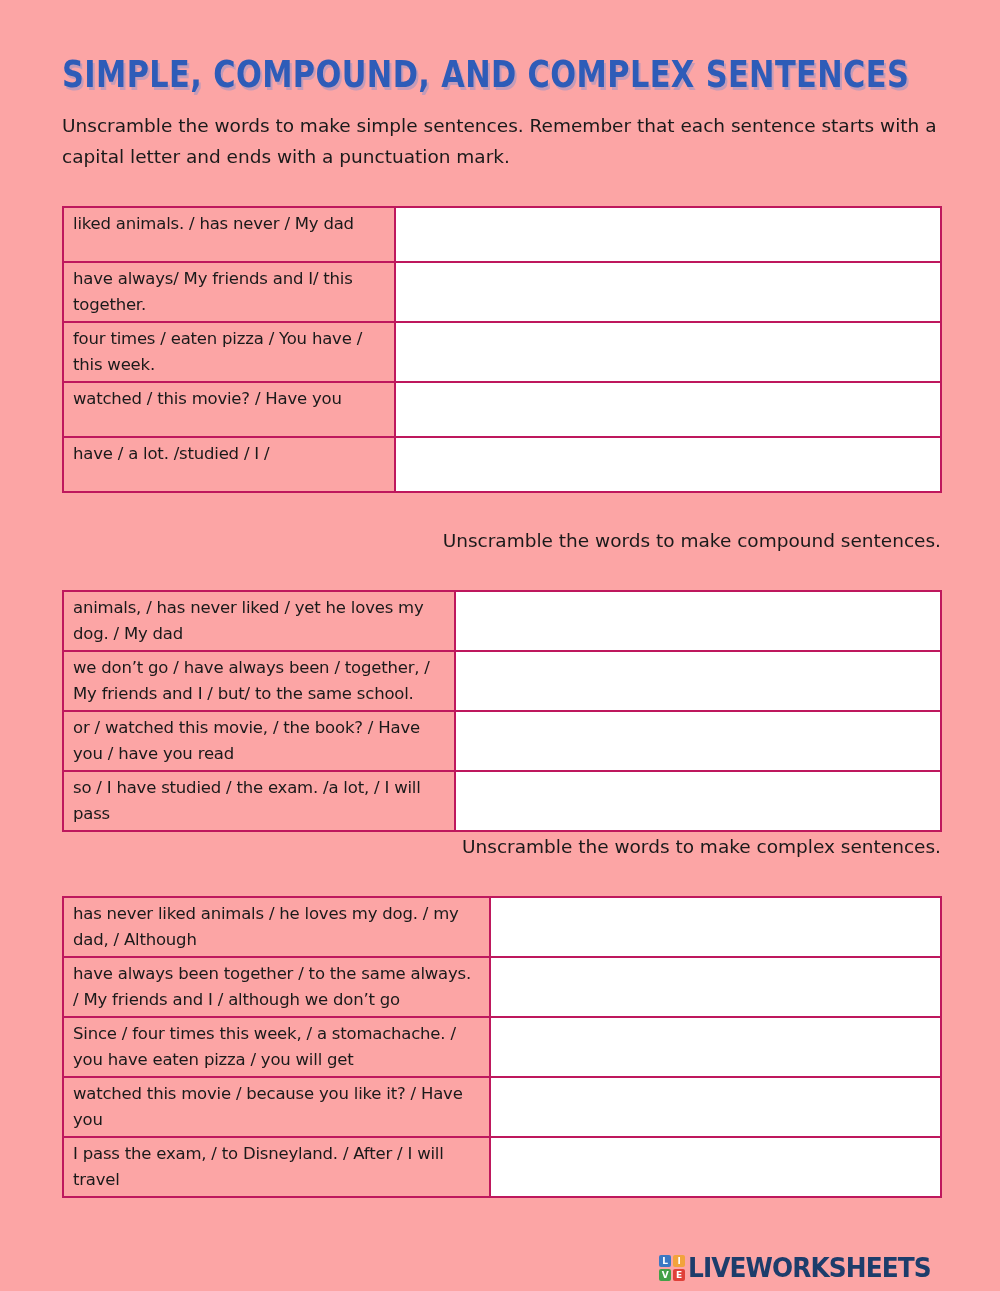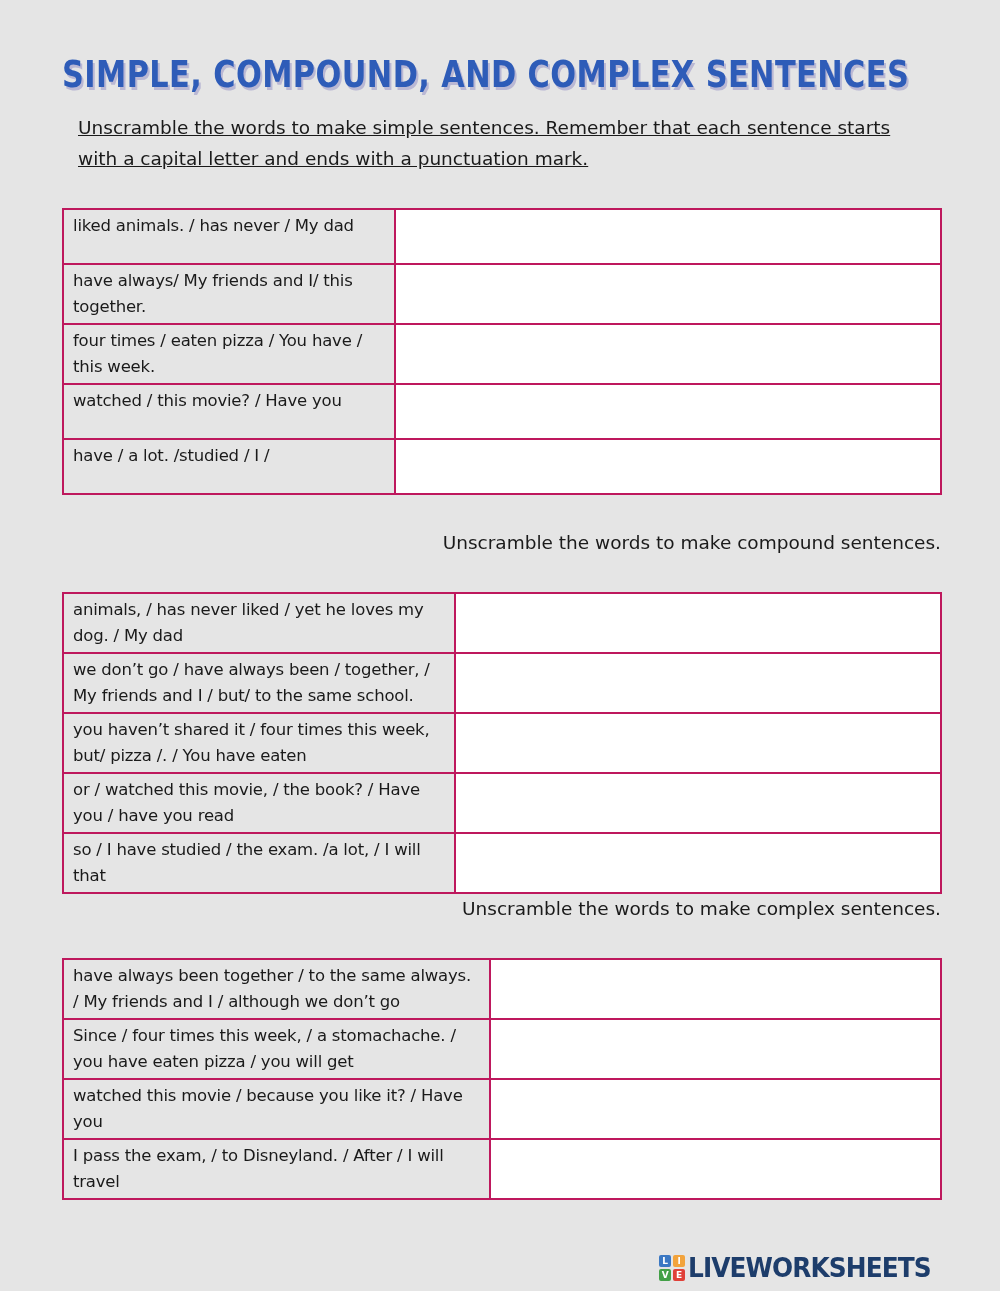--- a/index.html
+++ b/index.html
@@ -7,42 +7,41 @@
     padding: 0;
     background: #ffffff;
     font-family: "DejaVu Sans", "Liberation Sans", sans-serif;
     color: #1a1a1a;
   }
   .page {
     position: relative;
     width: 1000px;
     height: 1291px;
     margin: 0 auto;
-    background: #e5e5e5;
+    background: #fca5a5;
     overflow: hidden;
     box-sizing: border-box;
     padding: 52px 59px 0 62px;
   }
   .worksheet-title {
     font-size: 38px;
     font-weight: bold;
     color: #2e5cb8;
     white-space: nowrap;
     transform: scaleX(0.80);
     transform-origin: left center;
     letter-spacing: 0.5px;
     text-shadow: 2.5px 2.5px 0 rgba(151,148,199,0.55);
     margin: 0 0 14px 0;
   }
   .instructions {
     font-size: 18.5px;
     line-height: 31px;
-    margin: 16px;
+    margin: 0;
     max-width: 880px;
-    text-decoration: underline;
   }
   .section-heading {
     font-size: 18.5px;
     line-height: 30px;
     margin: 0;
     text-align: right;
   }
   table.ws-table {
     border-collapse: collapse;
     table-layout: fixed;
@@ -147,38 +146,38 @@
     <tbody>
       <tr>
         <td class="prompt">animals, / has never liked / yet he loves my dog. / My dad</td>
         <td class="answer"></td>
       </tr>
       <tr>
         <td class="prompt">we don’t go / have always been / together, / My friends and I / but/ to the same school.</td>
         <td class="answer"></td>
       </tr>
       <tr>
-        <td class="prompt">you haven’t shared it / four times this week, but/ pizza /. / You have eaten</td>
-        <td class="answer"></td>
-      </tr>
-      <tr>
         <td class="prompt">or / watched this movie, / the book? / Have you / have you read</td>
         <td class="answer"></td>
       </tr>
       <tr>
-        <td class="prompt">so / I have studied / the exam. /a lot, / I will that</td>
+        <td class="prompt">so / I have studied / the exam. /a lot, / I will pass</td>
         <td class="answer"></td>
       </tr>
     </tbody>
   </table>
 
   <p class="section-heading gap-heading-3">Unscramble the words to make complex sentences.</p>
 
   <table class="ws-table t3 gap-table-3">
     <tbody>
+      <tr>
+        <td class="prompt">has never liked animals / he loves my dog. / my dad, / Although</td>
+        <td class="answer"></td>
+      </tr>
       <tr>
         <td class="prompt">have always been together / to the same always. / My friends and I / although we don’t go</td>
         <td class="answer"></td>
       </tr>
       <tr>
         <td class="prompt">Since / four times this week, / a stomachache. / you have eaten pizza / you will get</td>
         <td class="answer"></td>
       </tr>
       <tr>
         <td class="prompt">watched this movie / because you like it? / Have you</td>

